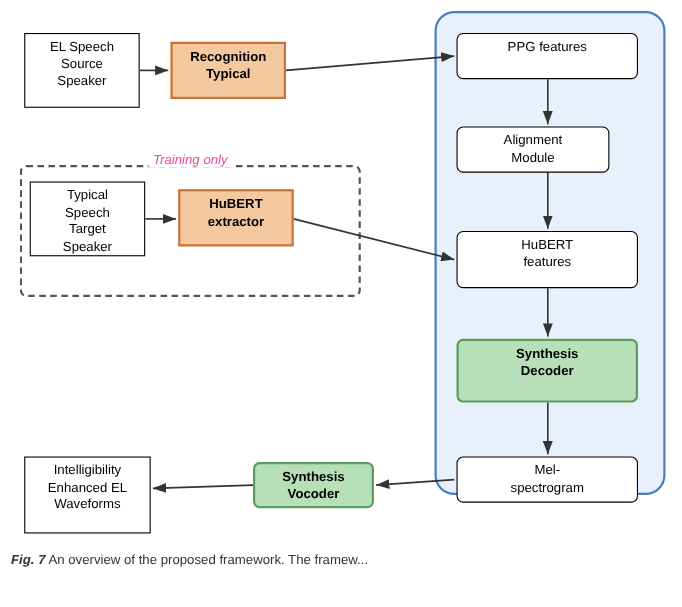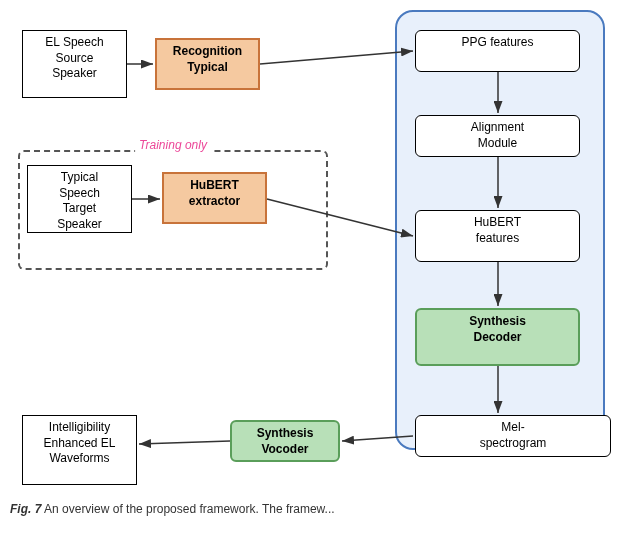--- a/index.html
+++ b/index.html
@@ -127,36 +127,36 @@
 
   <div class="box box-orange" style="left:155px; top:38px; width:105px; height:52px;">
     <span style="white-space:pre-line;">Recognition
 Typical</span>
   </div>
 
   <div class="box box-plain" style="left:415px; top:30px; width:165px; height:42px; border-radius:6px;">
     <span>PPG features</span>
   </div>
 
-  <div class="box box-plain" style="left:415px; top:115px; width:165px; height:42px; border-radius:6px;">
+  <div class="box box-plain" style="left:415px; top:115px; width:139px; height:42px; border-radius:6px;">
     <span style="white-space:pre-line;">Alignment
 Module</span>
   </div>
 
   <div class="box box-plain" style="left:415px; top:210px; width:165px; height:52px; border-radius:6px;">
     <span style="white-space:pre-line;">HuBERT
 features</span>
   </div>
 
   <div class="box box-green" style="left:415px; top:308px; width:165px; height:58px; border-radius:6px;">
     <span style="white-space:pre-line;">Synthesis
 Decoder</span>
   </div>
 
-  <div class="box box-plain" style="left:415px; top:415px; width:196px; height:42px; border-radius:6px;">
+  <div class="box box-plain" style="left:415px; top:415px; width:165px; height:42px; border-radius:6px;">
     <span style="white-space:pre-line;">Mel-
 spectrogram</span>
   </div>
 
   <div class="box box-plain" style="left:27px; top:165px; width:105px; height:68px;">
     <span style="white-space:pre-line;">Typical Speech
 Target Speaker</span>
   </div>
 
   <div class="box box-orange" style="left:162px; top:172px; width:105px; height:52px;">

